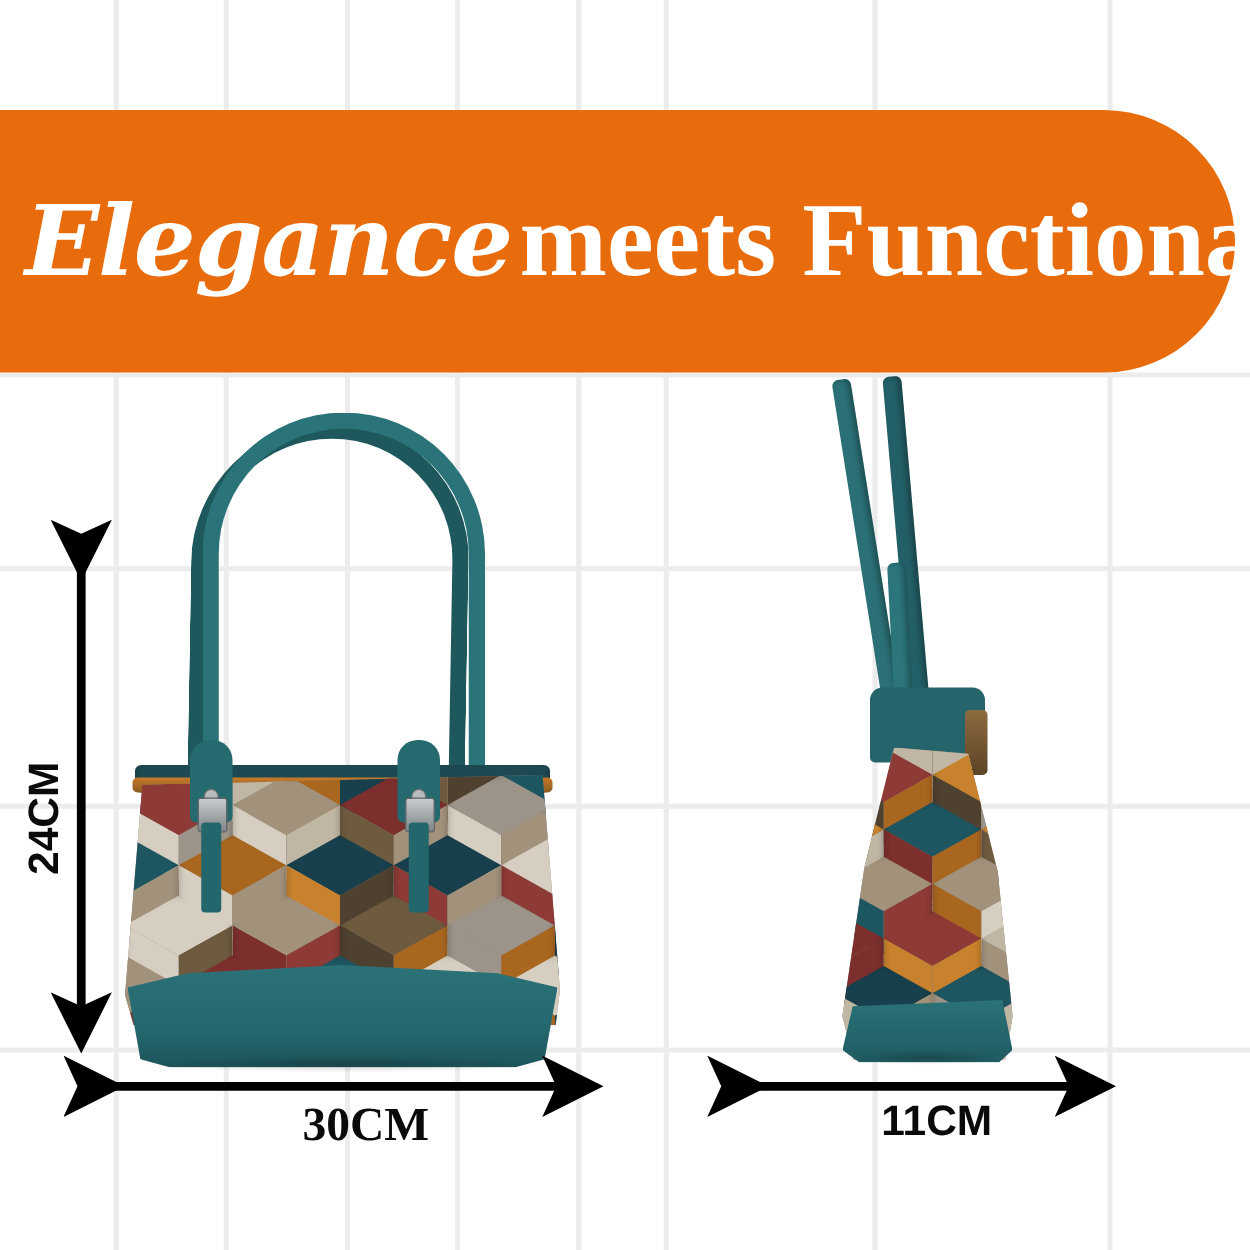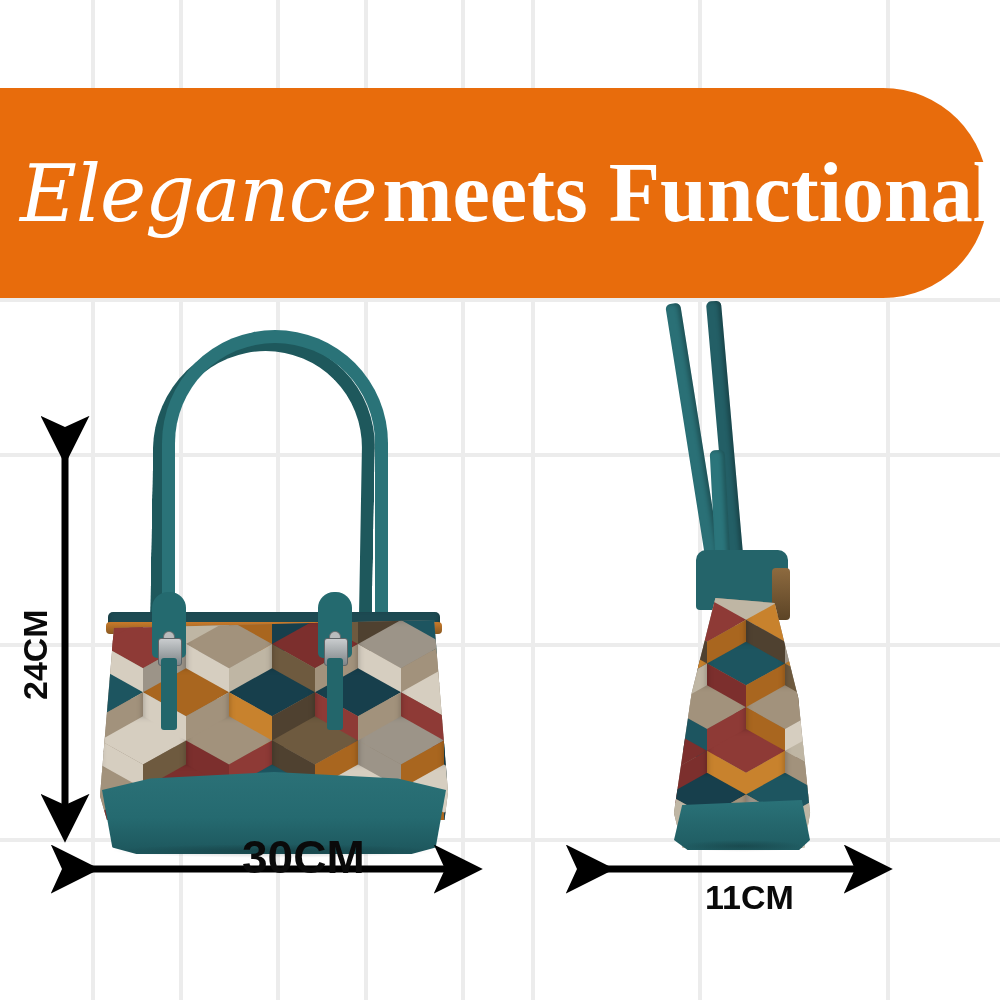--- a/index.html
+++ b/index.html
@@ -34,21 +34,21 @@
   #banner-text{
     margin-left:60px;
     white-space:nowrap;
     color:#ffffff;
     line-height:1;
     letter-spacing:-0.5px;
   }
   .w-script{
     font-family:"DejaVu Serif", serif;
     font-style:italic;
-    font-weight:400;
+    font-weight:700;
     font-size:78px;
     letter-spacing:-1px;
     padding-right:6px;
   }
   .w-roman{
     font-family:"Liberation Serif", serif;
     font-weight:700;
     font-size:84px;
     letter-spacing:0px;
   }
@@ -168,21 +168,21 @@
     color:#0a0a0a;
     letter-spacing:0px;
   }
   #label-height{
     left:16px;top:700px;
     font-size:34px;
     transform:rotate(-90deg);
     transform-origin:left top;
     white-space:nowrap;
   }
-  #label-width-front{left:242px;top:830px;font-size:46px;}
+  #label-width-front{left:242px;top:878px;font-size:38px;font-family:Liberation Serif, serif;}
   #label-width-side{left:705px;top:878px;font-size:34px;}
 </style>
 </head>
 <body>
 
 <div id="stage">
 
   <div id="grid">
       <div class="gl-v" style="left: 91px; background: rgb(236, 236, 236);"></div>
       <div class="gl-v" style="left: 179px; background: rgb(236, 236, 236);"></div>

